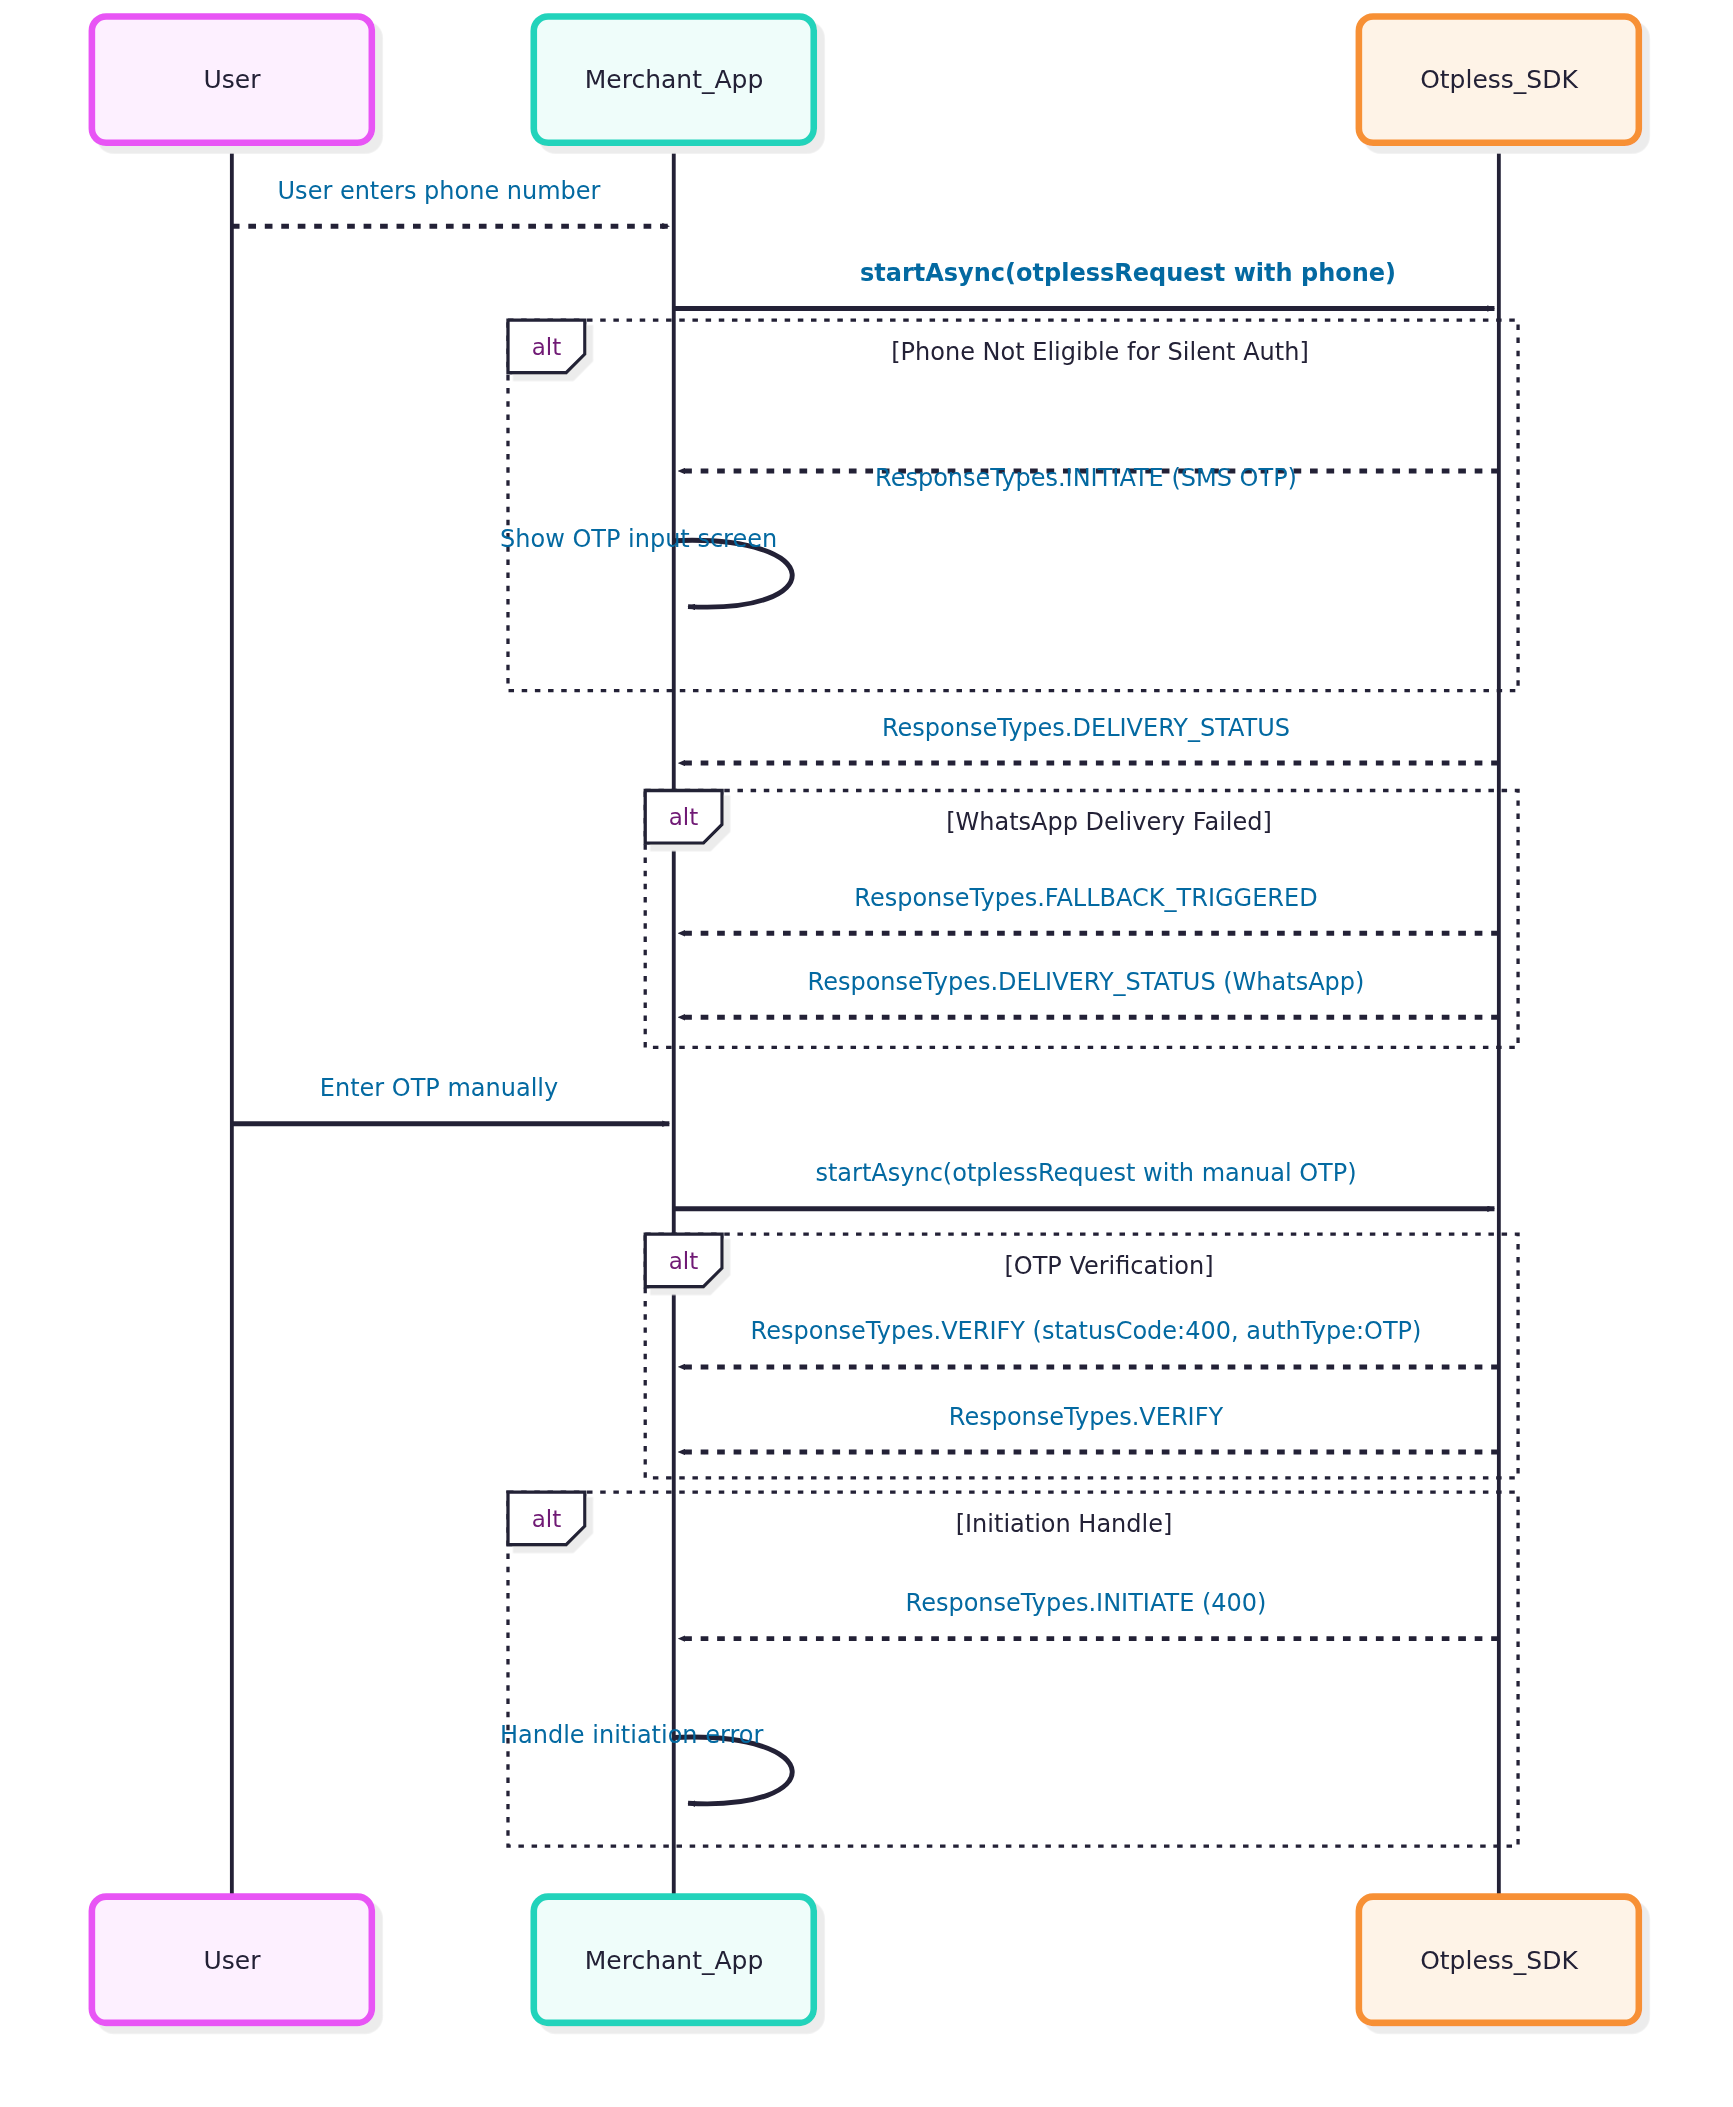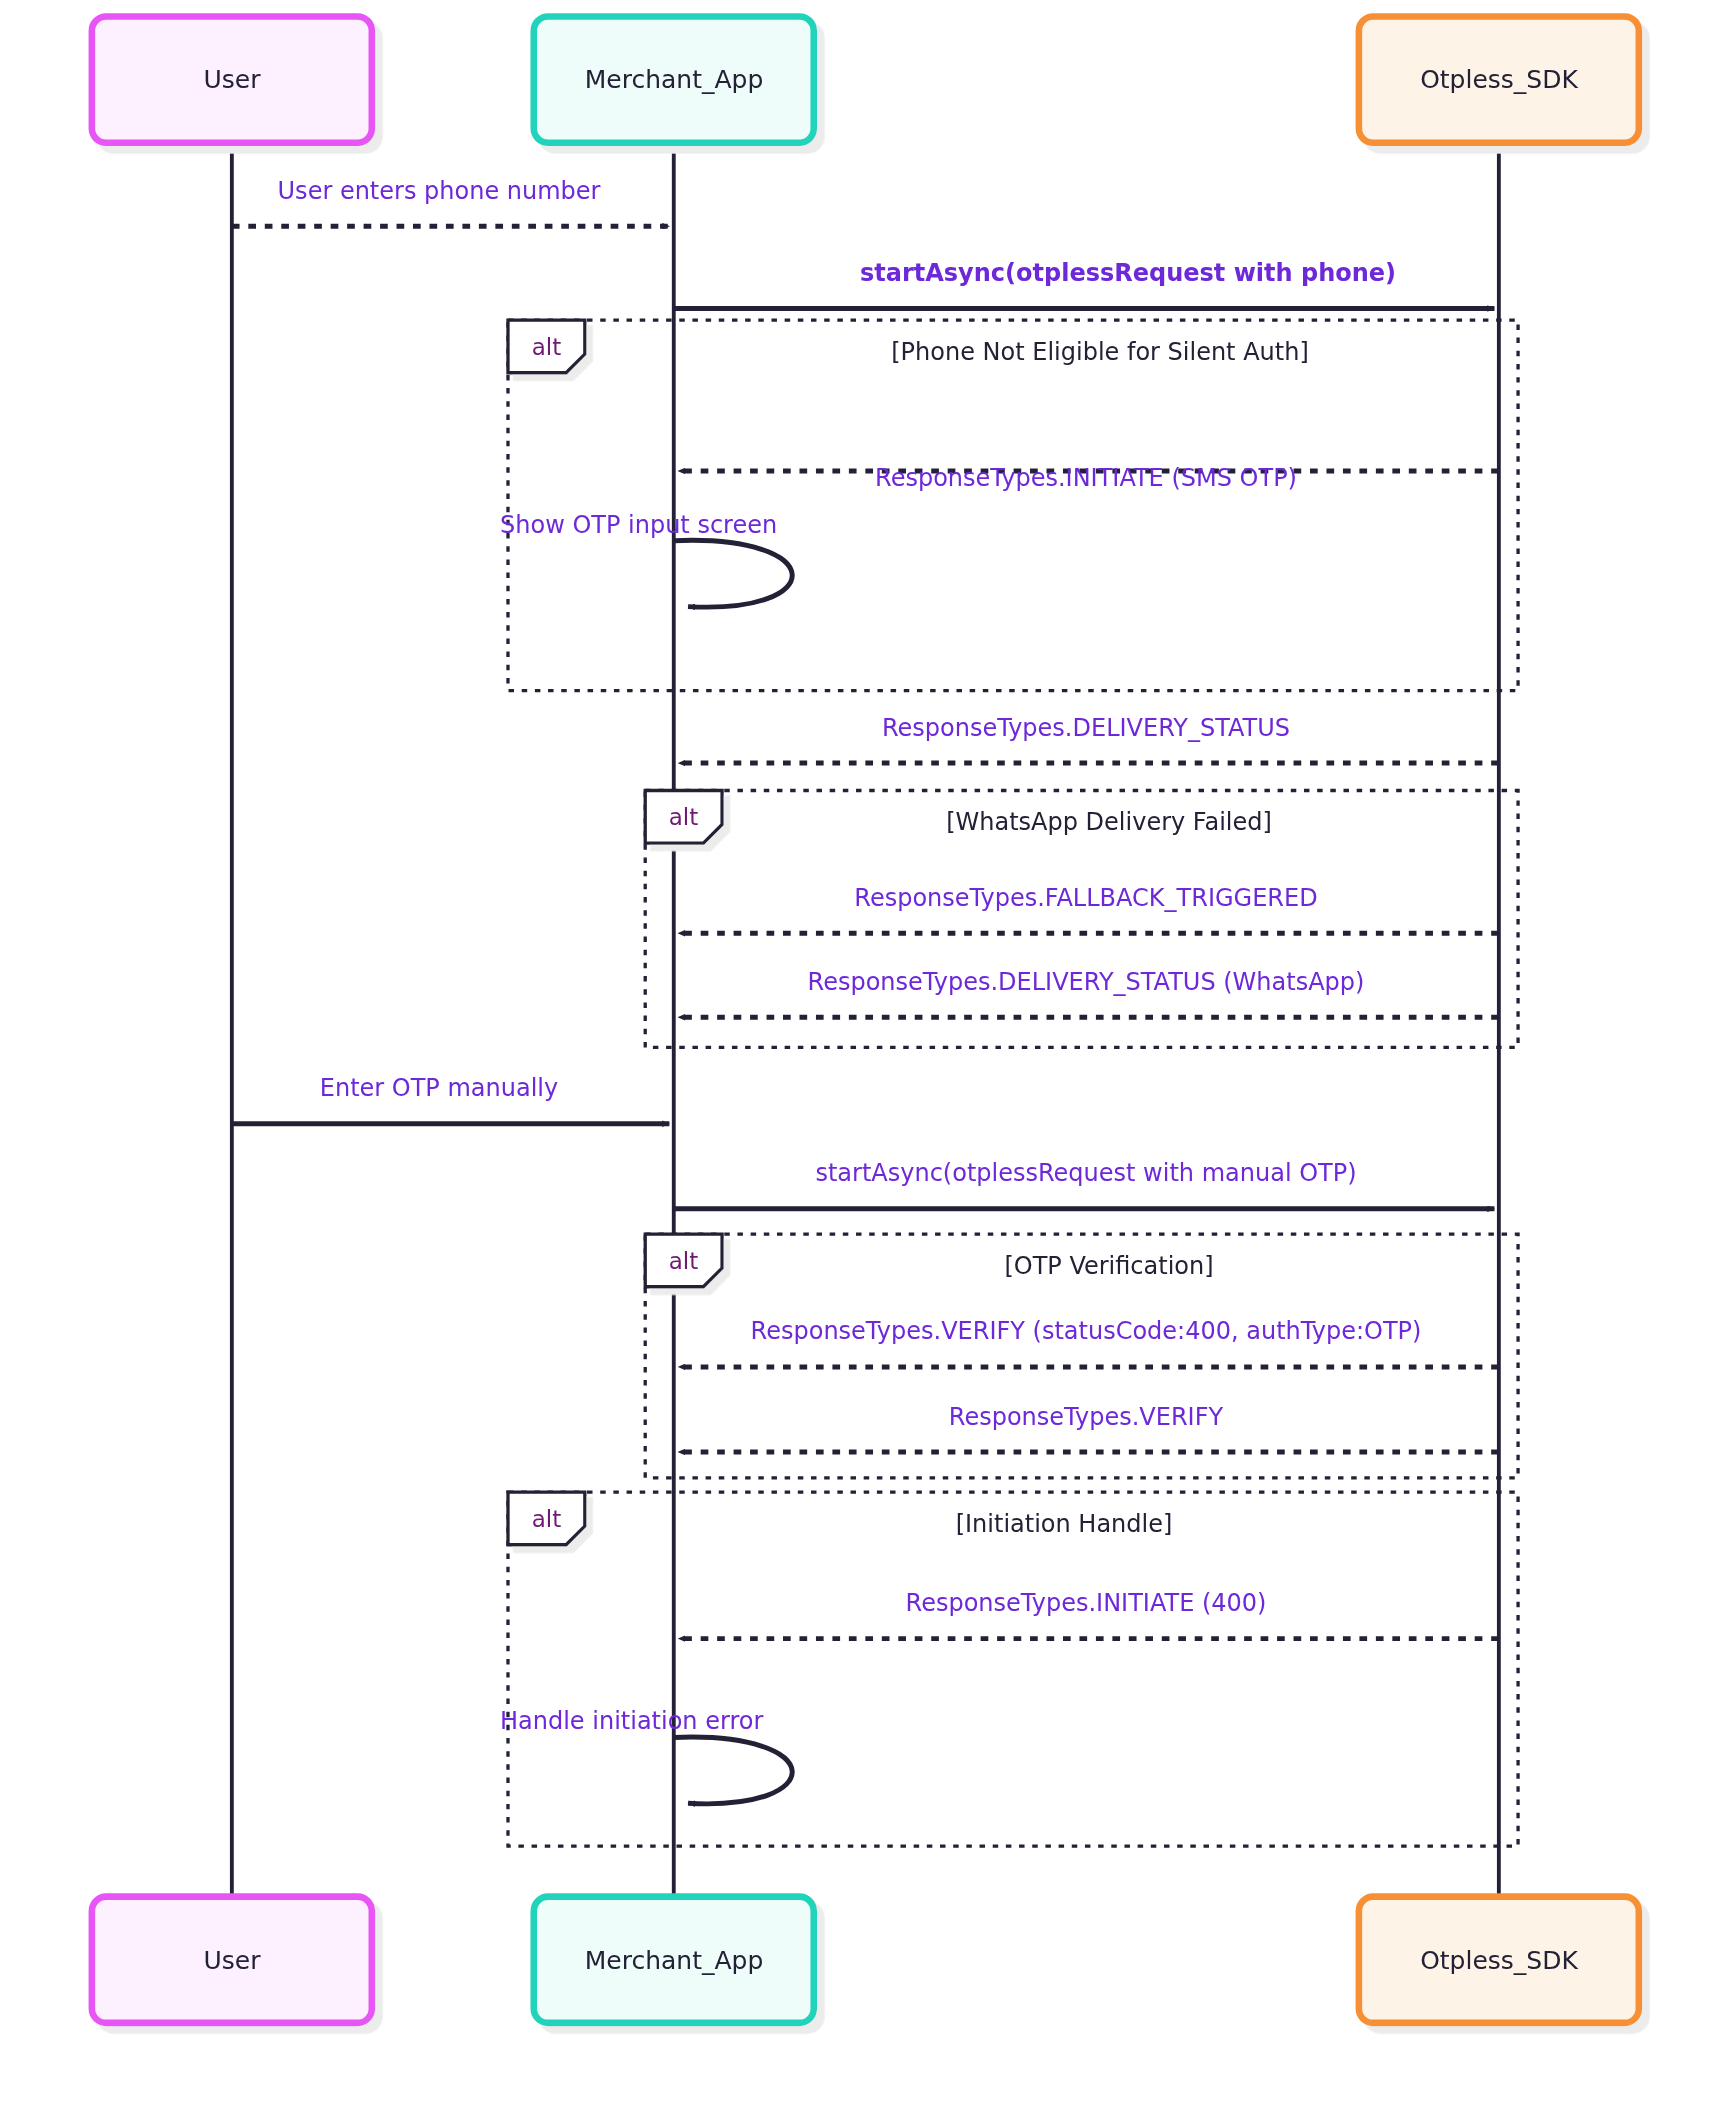--- a/index.html
+++ b/index.html
@@ -10,27 +10,27 @@
 
   .pbox-label{
     position:absolute;
     display:flex;align-items:center;justify-content:center;
     font-size:25px;color:#232136;
     font-family:"DejaVu Sans","Liberation Sans",sans-serif;
     pointer-events:none;white-space:nowrap;
   }
   .msg-label{
     position:absolute;
-    font-size:24px;color:#6d28d9;
+    font-size:24px;color:#0369a1;
     font-family:"DejaVu Sans","Liberation Sans",sans-serif;
     white-space:nowrap;
     transform:translateX(-50%);
     text-align:center;
   }
-  .msg-label.left-anchored{transform:none;}
+  .msg-label.left-anchored{transform:none;margin-top:14px;}
   .alt-tag{
     position:absolute;
     font-size:23px;color:#701a75;
     font-family:"DejaVu Sans","Liberation Sans",sans-serif;
     display:flex;align-items:center;justify-content:center;
     white-space:nowrap;
   }
   .cond-label{
     position:absolute;
     font-size:24px;color:#232136;

